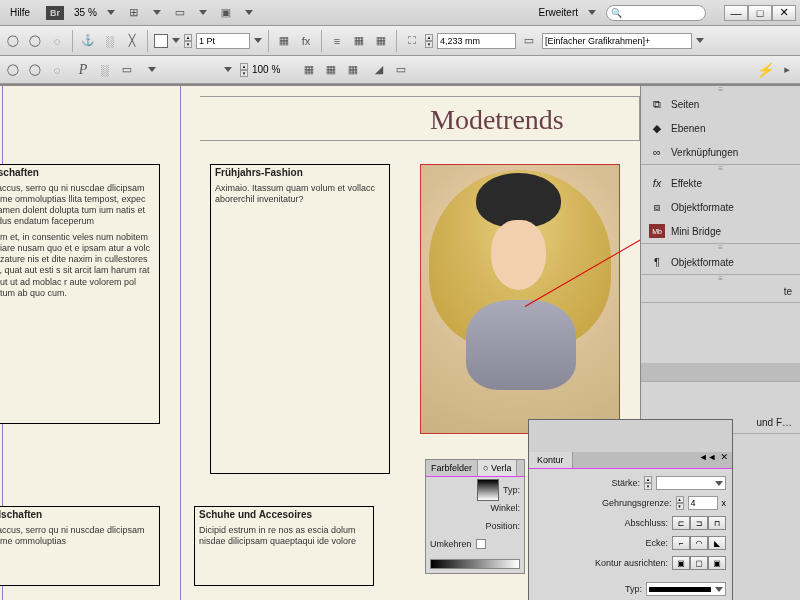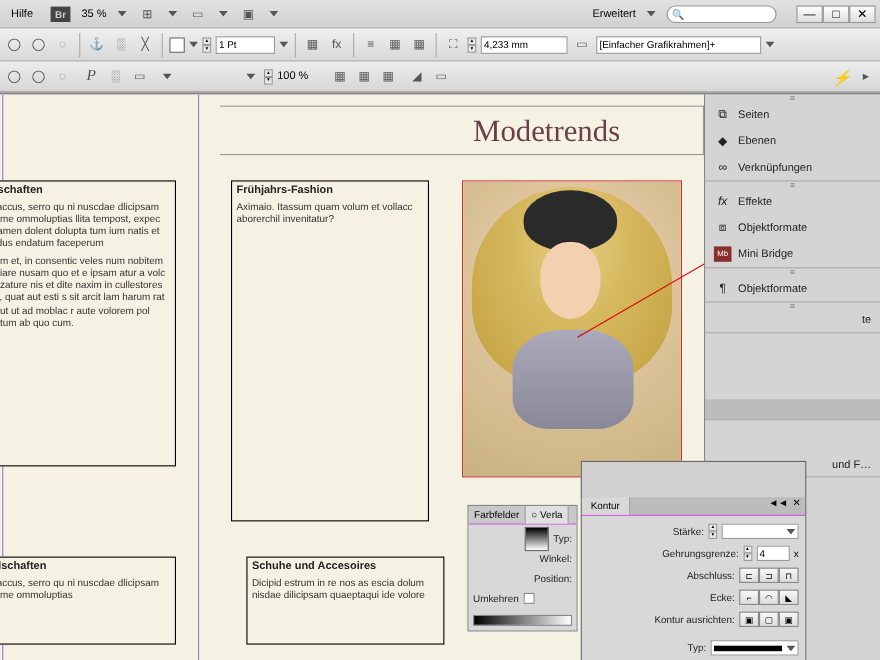--- a/index.html
+++ b/index.html
@@ -24,21 +24,21 @@
   .workarea { position:absolute;top:84px;left:0;right:0;bottom:0;background:#dcdcdc;border-top:2px solid #888; }
   .canvas { position:absolute;top:0;left:0;right:160px;bottom:0;background:#f5f2e3;overflow:hidden; }
   .page-title { position:absolute;top:18px;left:430px;font-family:Georgia,serif;font-size:28px;color:#6b3f4a; }
   .textcol { position:absolute;background:#f5f2e3;font-size:9px;line-height:1.25;font-family:Georgia,serif;color:#333; }
   .textcol .hdr { font-family:Arial,sans-serif;font-weight:bold;font-size:10px;color:#222;margin-bottom:3px; }
   .textcol p { margin-bottom:4px; }
   .colframe { border:1px solid #000; padding:2px 4px; }
   .col1a { top:78px;left:-10px;width:170px;height:260px; }
   .col1b { top:420px;left:-10px;width:170px;height:80px; }
   .col2a { top:78px;left:210px;width:180px;height:310px; }
-  .col2b { top:420px;left:224px;width:180px;height:80px; }
+  .col2b { top:420px;left:194px;width:180px;height:80px; }
   .imgframe { position:absolute;top:78px;left:420px;width:200px;height:270px;border:1px solid #c33;background:#f3ece4;overflow:hidden; }
   .imgframe .woman { position:absolute;top:0;left:0;right:0;bottom:0;background:radial-gradient(circle at 50% 35%, #f5d8c0 0%, #e8c8a7 30%, #d8c095 55%, #c9b280 100%); }
   .woman .hair { position:absolute;top:5px;left:8px;right:8px;height:180px;background:radial-gradient(ellipse at 50% 30%,#e8d080 0%,#d6b860 40%,#c8a848 80%); border-radius:50% 50% 40% 40%; }
   .woman .hat { position:absolute;top:8px;left:55px;width:85px;height:55px;background:#2a2a2a;border-radius:50% 50% 45% 45%; }
   .woman .face { position:absolute;top:55px;left:70px;width:55px;height:70px;background:#f2d0b0;border-radius:45% 45% 50% 50%; }
   .woman .scarf { position:absolute;top:135px;left:45px;width:110px;height:90px;background:linear-gradient(#aab,#889);border-radius:40% 40% 30% 30%; }
   .guide-v { position:absolute;top:0;bottom:0;left:180px;width:0;border-left:1px solid #a070d8; }
   .guide-v2 { position:absolute;top:0;bottom:0;left:2px;width:0;border-left:1px solid #a070d8; }
   .redline { position:absolute;top:220px;left:525px;width:180px;height:0;border-top:1px solid #d00;transform:rotate(-30deg);transform-origin:left; }
 

